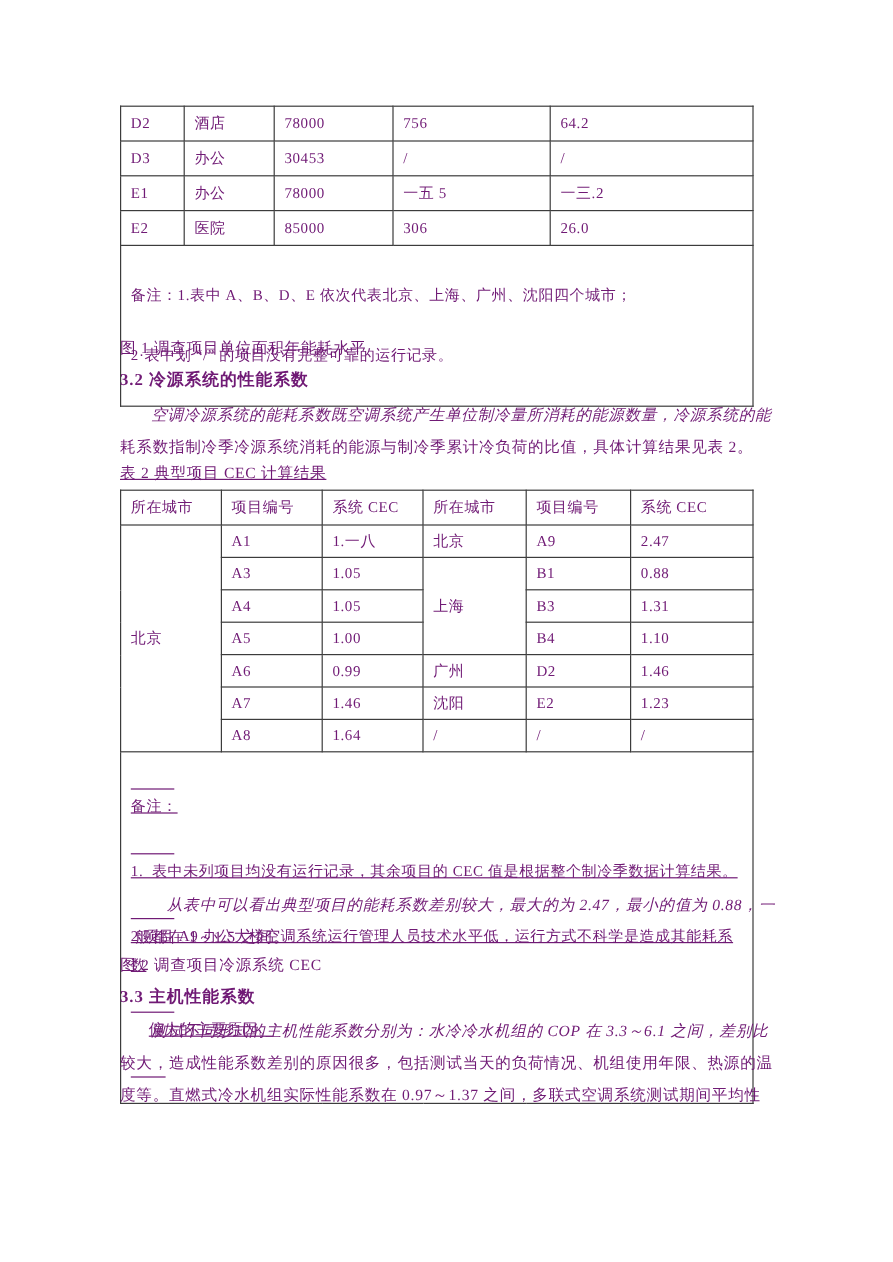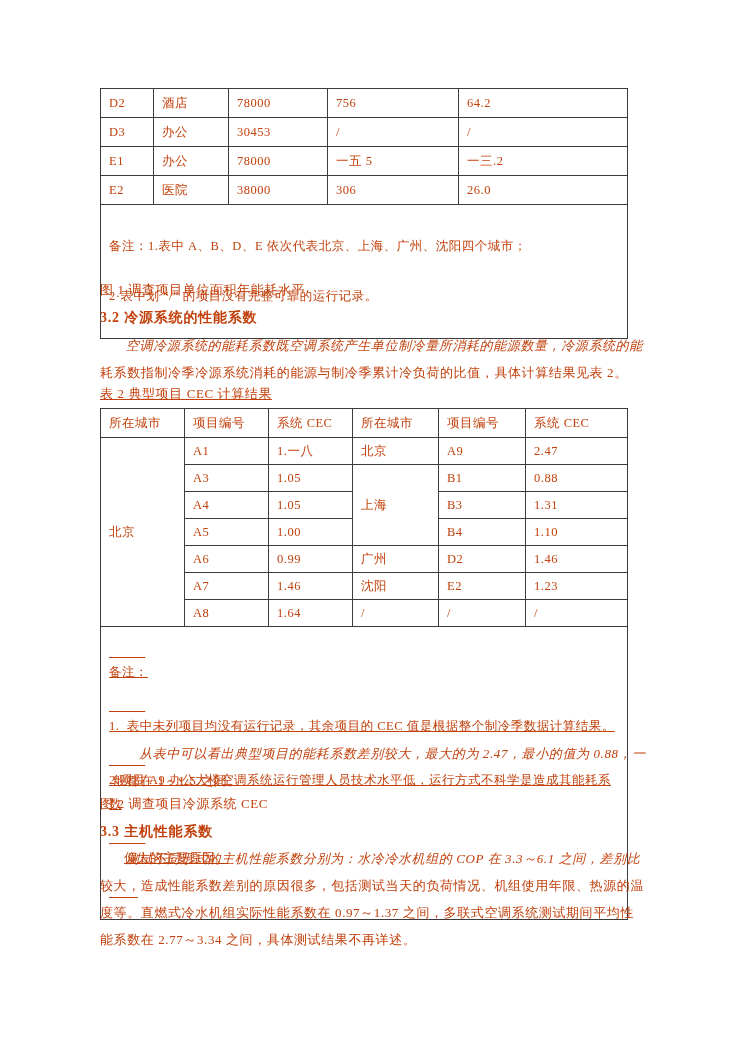--- a/index.html
+++ b/index.html
@@ -6,21 +6,21 @@
     margin: 0;
     padding: 0;
     background: #ffffff;
   }
   .page {
     position: relative;
     width: 744px;
     height: 1052px;
     background: #ffffff;
     font-family: "Liberation Serif", "DejaVu Serif", serif;
-    color: #c2410c;
+    color: #701a75;
     overflow: hidden;
   }
   .abs { position: absolute; }
 
   
   .line {
     font-size: 13px;
     line-height: 27px;
     height: 27px;
     letter-spacing: 0.6px;
@@ -108,21 +108,21 @@
       <tr>
         <td>E1</td>
         <td>办公</td>
         <td>78000</td>
         <td>一五 5</td>
         <td>一三.2</td>
       </tr>
       <tr>
         <td>E2</td>
         <td>医院</td>
-        <td>38000</td>
+        <td>85000</td>
         <td>306</td>
         <td>26.0</td>
       </tr>
       <tr>
         <td class="notes-cell" colspan="5">
           <div class="nline">备注：1.表中 A、B、D、E 依次代表北京、上海、广州、沈阳四个城市；</div>
           <div class="nline">2·表中划 “/” 的项目没有完整可靠的运行记录。</div>
         </td>
       </tr>
     </tbody>
@@ -222,16 +222,15 @@
   </div>
 
   <div class="line abs" style="left:100px; top:790px;text-align:center;">图 2 调查项目冷源系统 CEC</div>
 
   <div class="heading abs" style="left:100px; top:818px;">3.3 主机性能系数</div>
 
   <div class="abs" style="left:100px; top:845px; width:548px;">
     <div class="line indent">测试不同形式的主机性能系数分别为：水冷冷水机组的 COP 在 3.3～6.1 之间，差别比</div>
     <div class="line">较大，造成性能系数差别的原因很多，包括测试当天的负荷情况、机组使用年限、热源的温</div>
     <div class="line">度等。直燃式冷水机组实际性能系数在 0.97～1.37 之间，多联式空调系统测试期间平均性</div>
-    <div class="line">能系数在 2.77～3.34 之间，具体测试结果不再详述。</div>
   </div>
 
 </div>
 
 </body></html>

